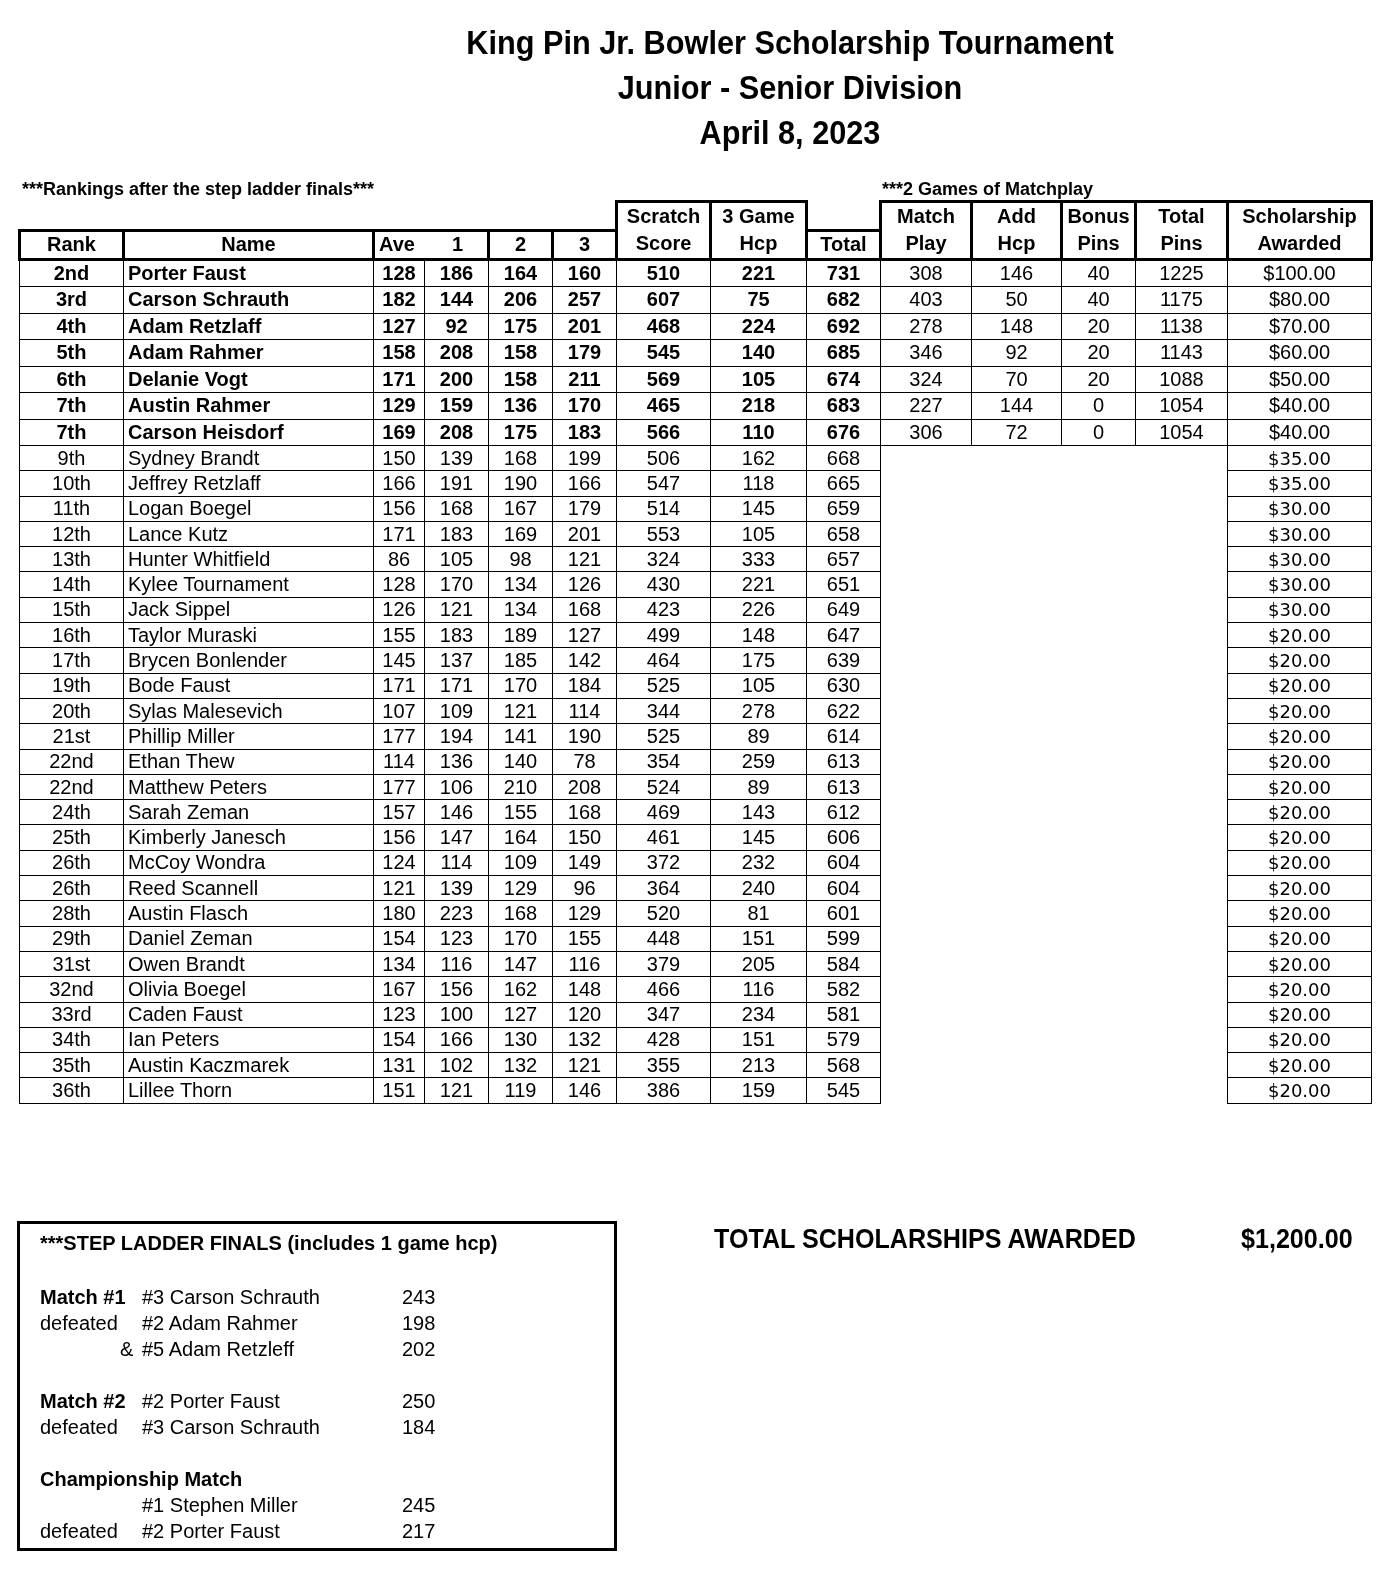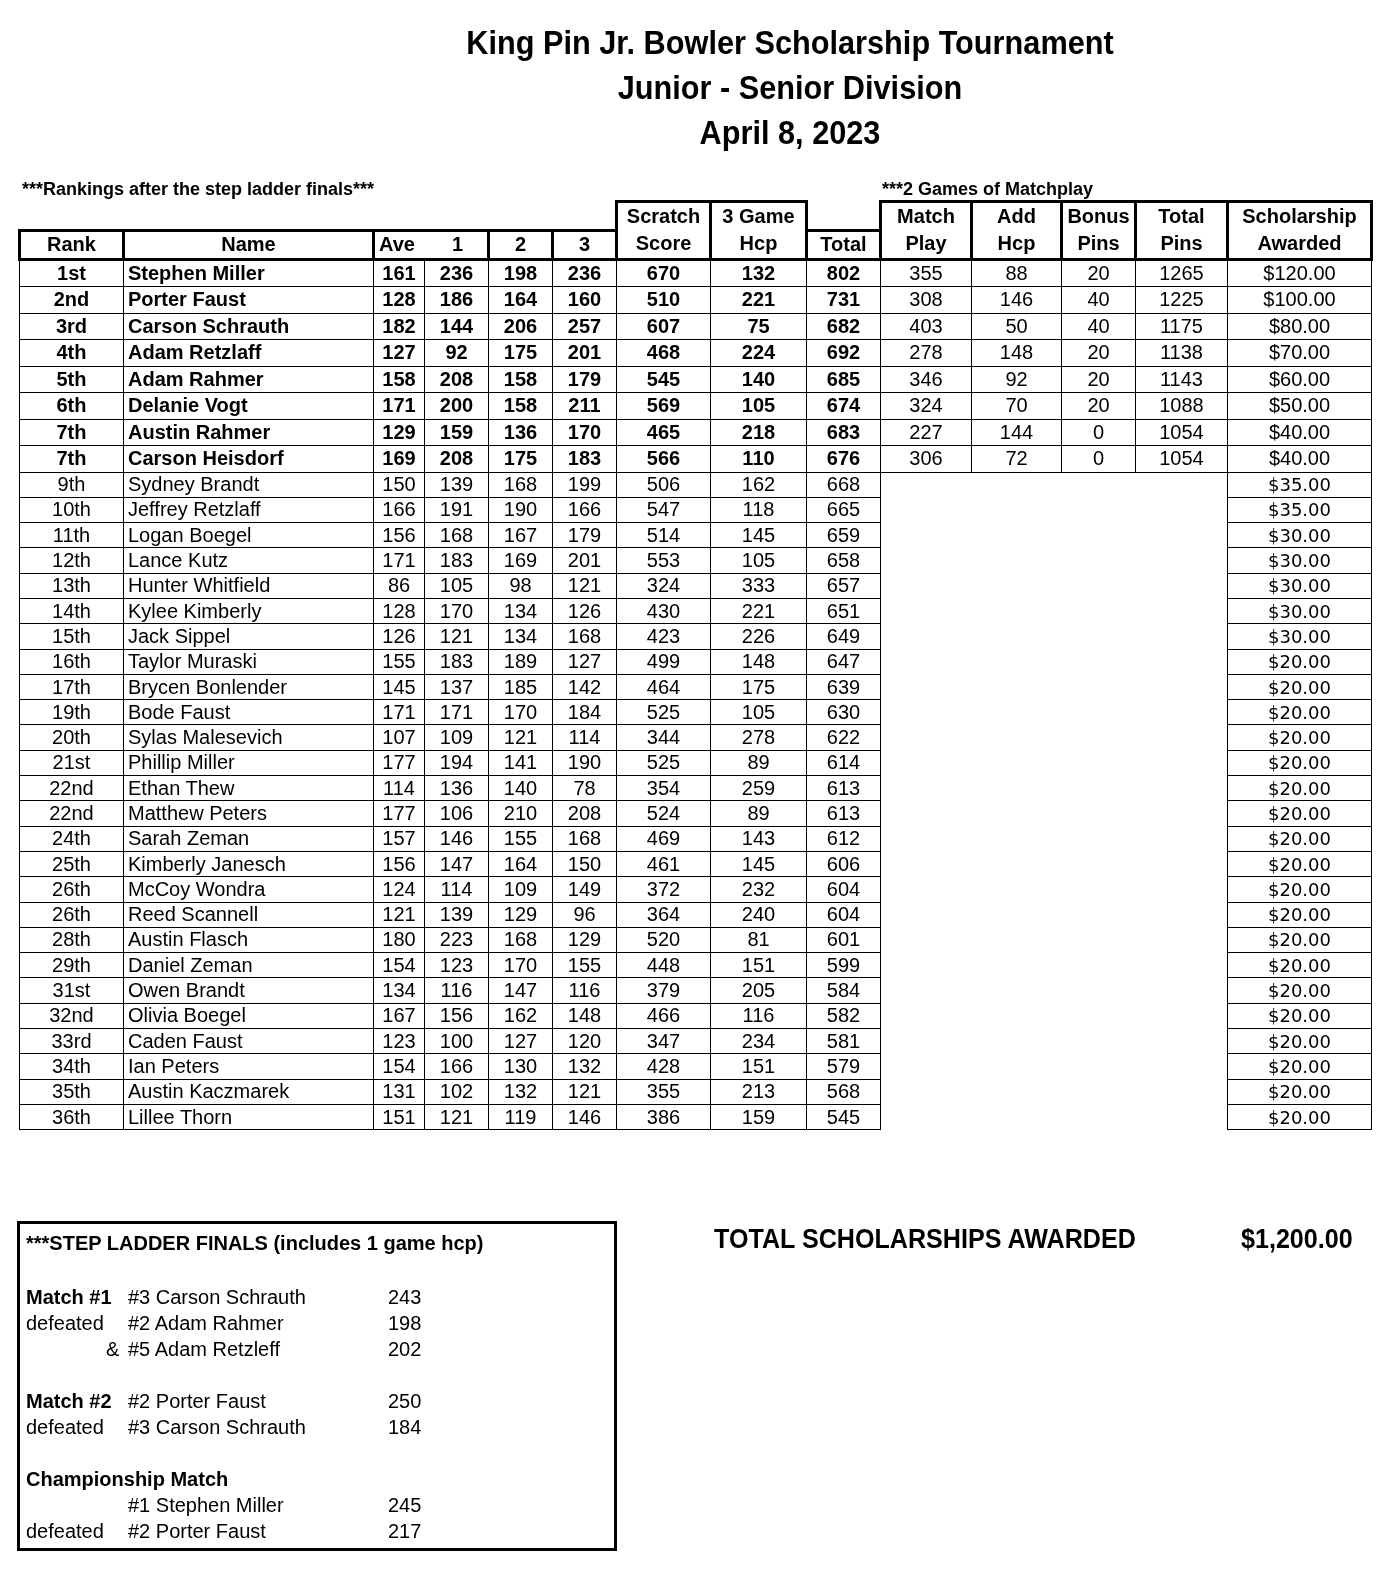--- a/index.html
+++ b/index.html
@@ -15,21 +15,21 @@
   table.main td.blank { border:none; }
   table.main tr.hdr1 td { height:27px; }
   table.main tr.hdr2 td { height:26px; }
   table.main tr.top td { height:25.5px; }
   table.main tr.top td.b { font-weight:bold; }
   table.main tr.rest td { height:24.3px; }
   table.main td.hd { font-weight:bold; border-width:3px; }
   table.main td.sch { font-family:"DejaVu Sans", sans-serif; font-size:18px; }
   .ave-hdr { text-align:left !important; padding-left:4px !important; }
   .ladder { position:absolute; left:17px; top:1221px; width:594px; height:324px; border:3px solid #000; font-size:20px; }
-  .ladder .row { position:absolute; left:6px; white-space:nowrap; }
+  .ladder .row { position:absolute; left:20px; white-space:nowrap; }
   .ladder .lbl { position:absolute; left:0; }
   .ladder .who { position:absolute; left:102px; }
   .ladder .sc { position:absolute; left:362px; }
   .ladder .b { font-weight:bold; }
   .total-lbl { position:absolute; left:714px; top:1224px; font-size:27px; font-weight:bold; transform:scaleX(0.93); transform-origin:0 0; }
   .total-val { position:absolute; left:1241px; top:1224px; font-size:27px; font-weight:bold; transform:scaleX(0.93); transform-origin:0 0; }
 </style>
 </head>
 <body>
 
@@ -77,36 +77,20 @@
       <td class="hd">3</td>
       <td class="hd" style="border-top:none">Score</td>
       <td class="hd" style="border-top:none">Hcp</td>
       <td class="hd">Total</td>
       <td class="hd" style="border-top:none">Play</td>
       <td class="hd" style="border-top:none">Hcp</td>
       <td class="hd" style="border-top:none">Pins</td>
       <td class="hd" style="border-top:none">Pins</td>
       <td class="hd" style="border-top:none">Awarded</td>
     </tr>
-  <tr class="top">
-        <td class="b">1st</td>
-        <td class="b nm">Stephen Miller</td>
-        <td class="b">161</td>
-        <td class="b">236</td>
-        <td class="b">198</td>
-        <td class="b">236</td>
-        <td class="b">670</td>
-        <td class="b">132</td>
-        <td class="b">802</td>
-        <td>355</td>
-        <td>88</td>
-        <td>20</td>
-        <td>1265</td>
-        <td>$120.00</td>
-      </tr>
       <tr class="top">
         <td class="b">2nd</td>
         <td class="b nm">Porter Faust</td>
         <td class="b">128</td>
         <td class="b">186</td>
         <td class="b">164</td>
         <td class="b">160</td>
         <td class="b">510</td>
         <td class="b">221</td>
         <td class="b">731</td>
@@ -272,21 +256,21 @@
         <td>98</td>
         <td>121</td>
         <td>324</td>
         <td>333</td>
         <td>657</td>
         <td class="blank" colspan="4" style="border-left: 1.5px solid rgb(0, 0, 0);"></td>
         <td class="sch">$30.00</td>
       </tr>
       <tr class="rest">
         <td>14th</td>
-        <td class="nm">Kylee Kimberly</td>
+        <td class="nm">Kylee Tournament</td>
         <td>128</td>
         <td>170</td>
         <td>134</td>
         <td>126</td>
         <td>430</td>
         <td>221</td>
         <td>651</td>
         <td class="blank" colspan="4" style="border-left: 1.5px solid rgb(0, 0, 0);"></td>
         <td class="sch">$30.00</td>
       </tr>

